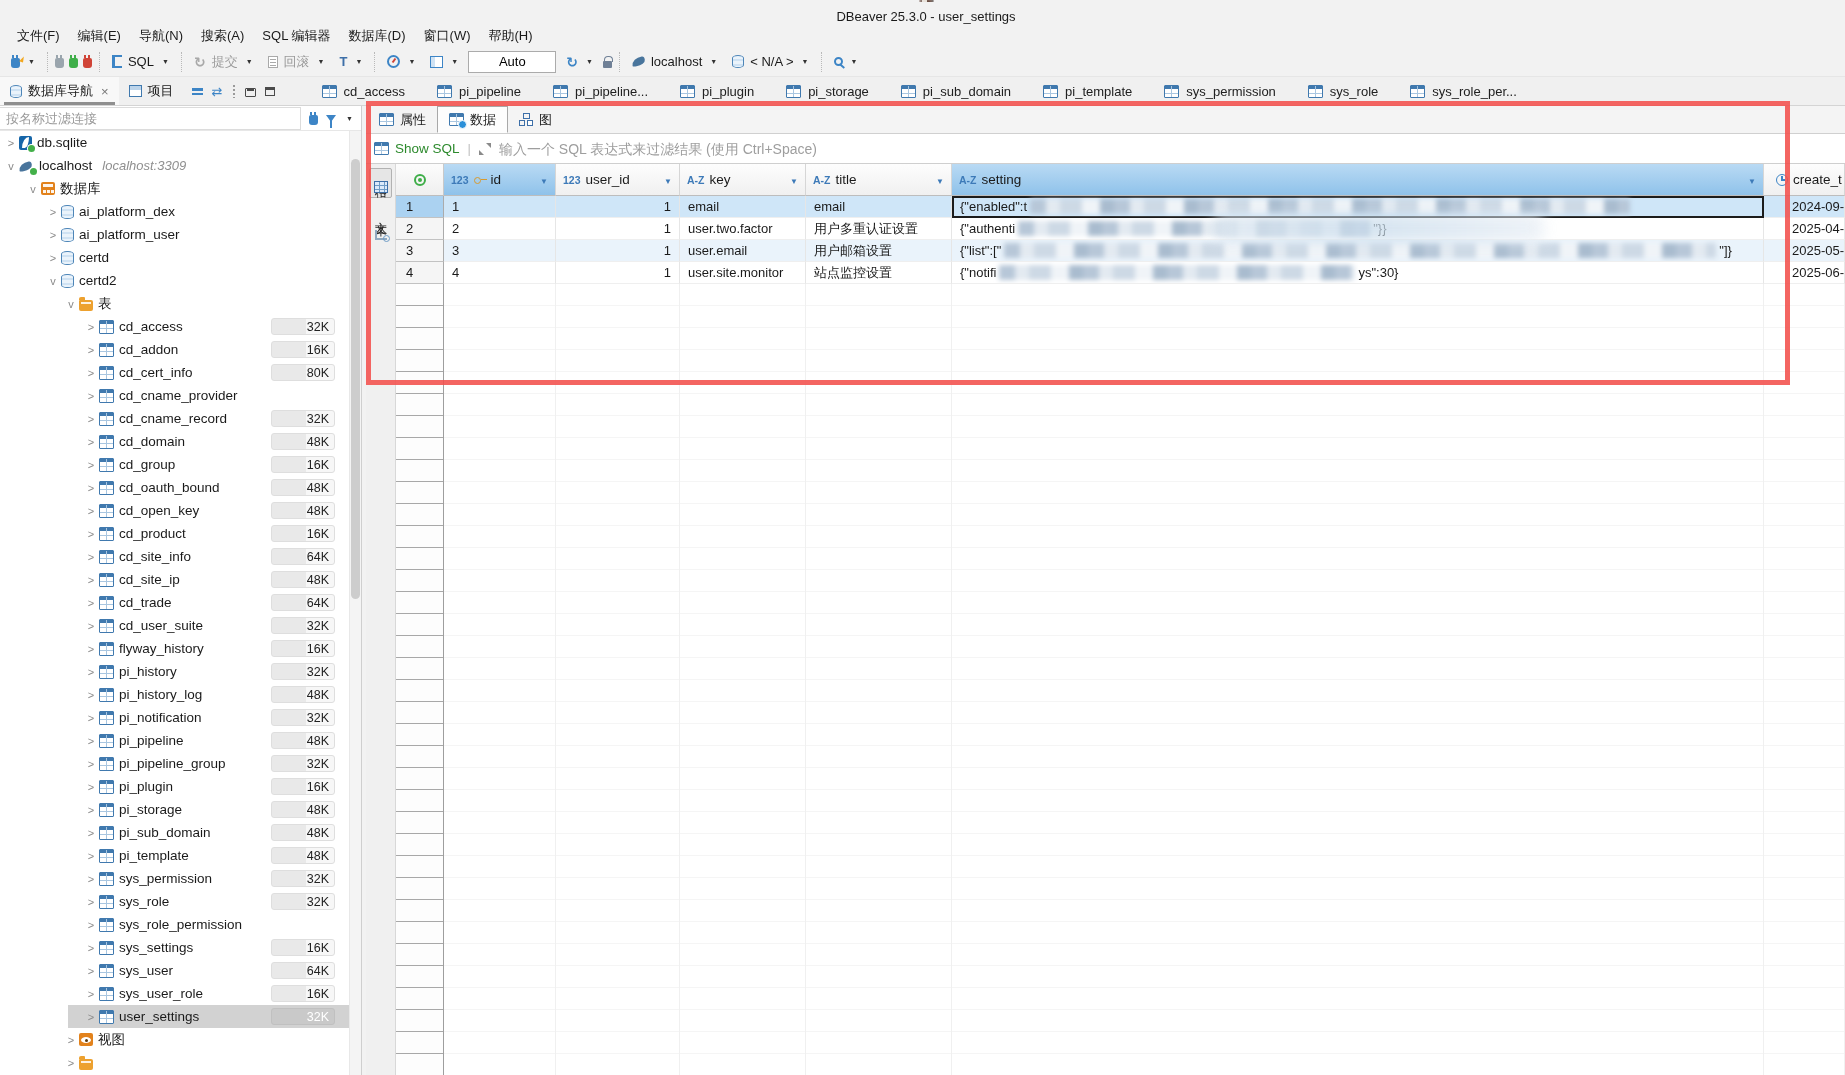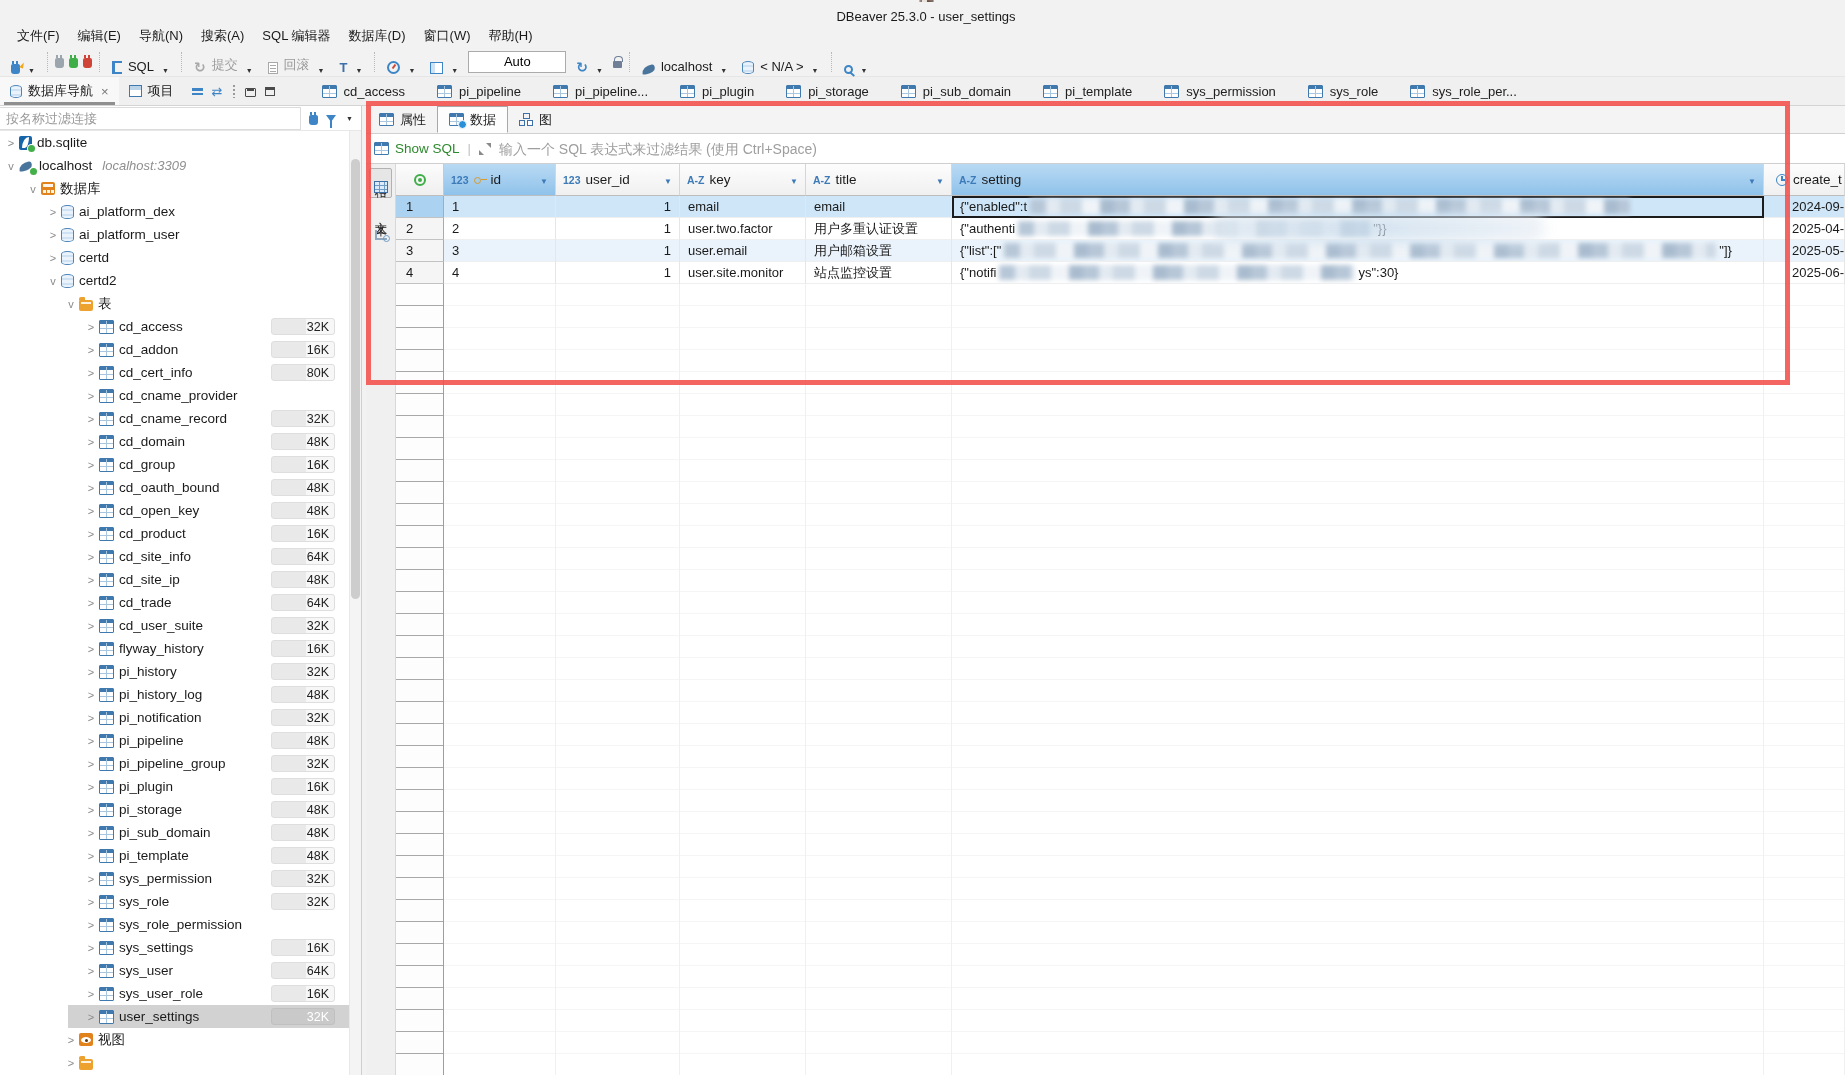--- a/index.html
+++ b/index.html
@@ -13,26 +13,26 @@
   .app-icon { width:15px; height:15px; border-radius:50%;
     background:radial-gradient(circle at 38% 35%, #e8e2da 0 28%, #6b4f45 30% 72%, #3c2e28 74%); }
   
   #menubar { position:absolute; left:0; top:24px; width:100%; height:23px; background:#f2f2f2;
     display:flex; align-items:center; padding-left:8px; }
   #menubar .mi { padding:2px 9px; cursor:default; }
 
   
   #toolbar { position:absolute; left:0; top:47px; width:100%; height:30px; background:#f2f2f2;
     display:flex; align-items:center; gap:5px; padding-left:6px; border-bottom:1px solid #e6e6e6; }
-  .tb-group { display:flex; align-items:flex-end; gap:6px; padding:0 5px; height:24px; }
+  .tb-group { display:flex; align-items:center; gap:6px; padding:0 5px; height:24px; }
   .tb-sep { width:1px; height:20px; border-left:1px dotted #b9b9b9; margin:0 2px; }
   .caret { font-size:7px; color:#333; margin-left:2px; }
   .tb-label { color:#1a1a1a; }
   .tb-label.dim, .dim { color:#9a9a9a; }
-  .auto-box { width:98px; height:22px; background:#fff; border:1px solid #ababab;
+  .auto-box { width:88px; height:22px; background:#fff; border:1px solid #ababab;
     text-align:center; font-size:13px; font-family:"Liberation Sans",sans-serif; }
   
   .plug { width:9px; height:10px; border-radius:2px 2px 3px 3px; position:relative; margin-top:3px; }
   .plug::before { content:""; position:absolute; top:-3px; left:1px; width:2px; height:3px;
     background:inherit; box-shadow:4px 0 0 currentColor; background:currentColor; }
   .plug { background:currentColor; }
   .plug.blue { color:#3d85c6; } .plug.gray { color:#9aa5ad; } .plug.green { color:#3fae49; } .plug.red { color:#d04437; }
   .bolt { position:absolute; right:-4px; top:-2px; width:0; height:0;
     border-left:3px solid transparent; border-right:1px solid transparent; border-bottom:6px solid #f2a71e; transform:rotate(18deg); }
   .sql-ico { width:10px; height:13px; border-left:3px solid #3d85c6; border-top:2px solid #3d85c6; border-bottom:2px solid #3d85c6; }

